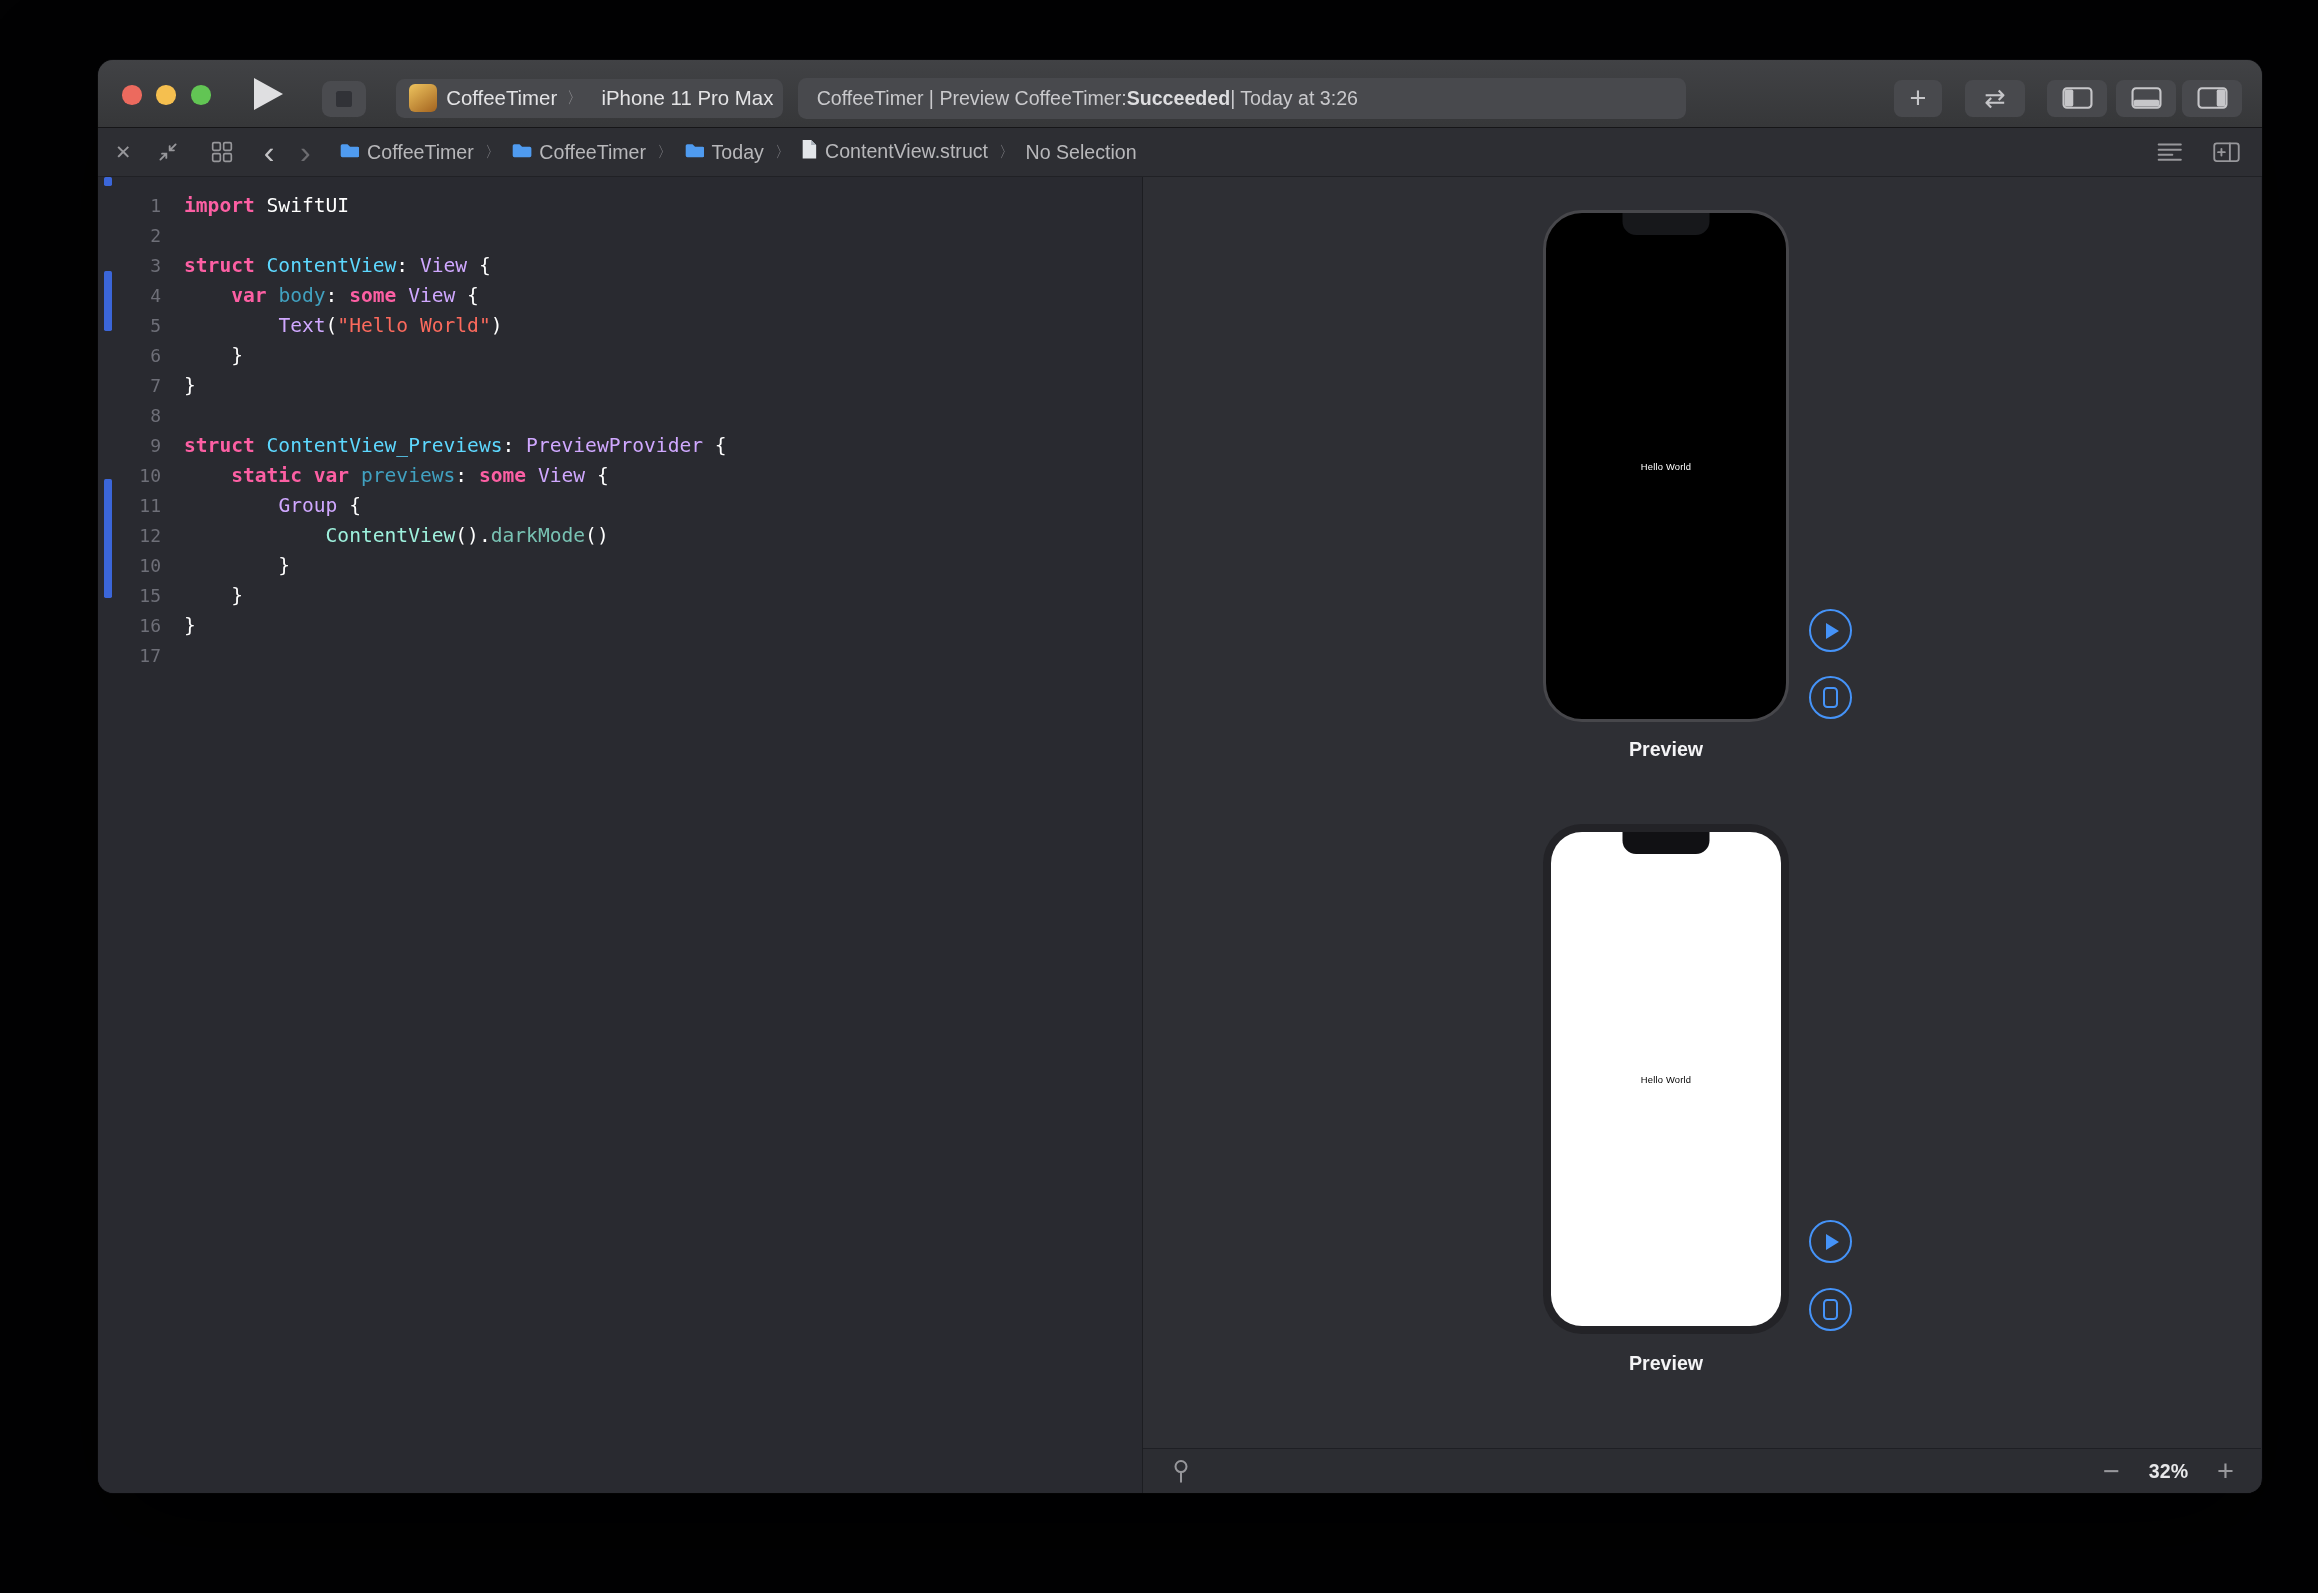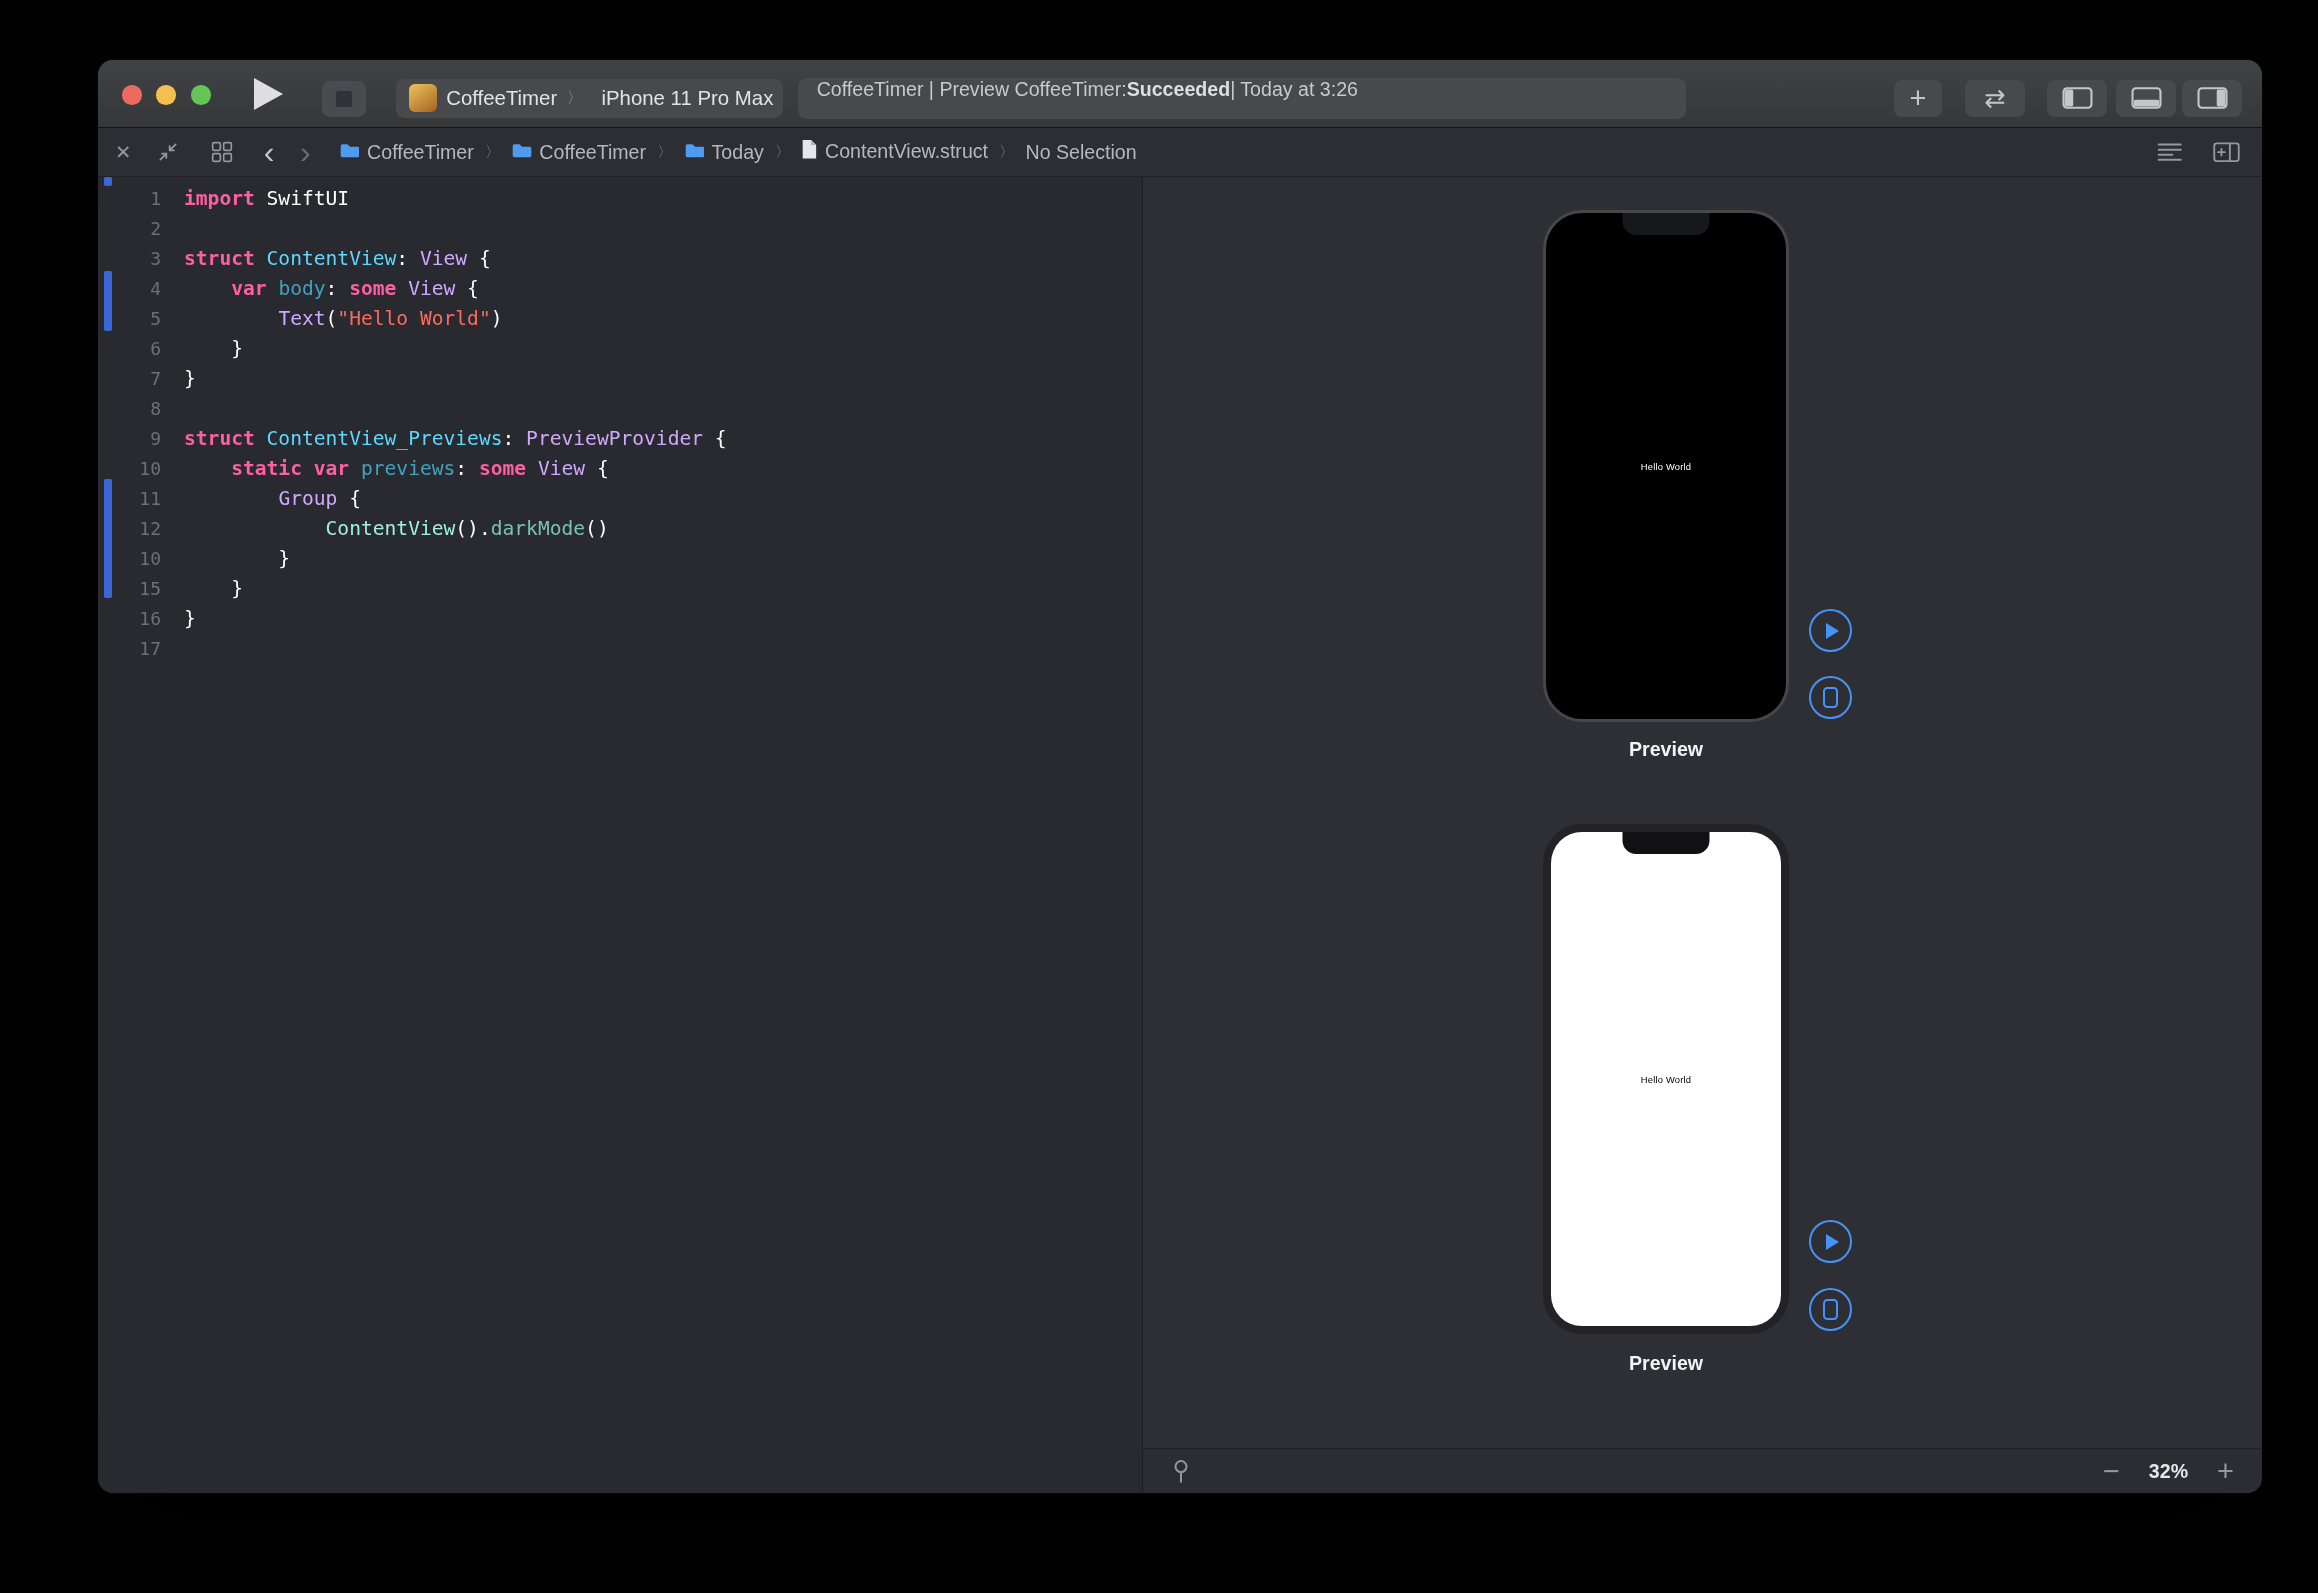--- a/index.html
+++ b/index.html
@@ -14,21 +14,21 @@
   .tl-red{left:24px;background:#ec6a5e}
   .tl-yellow{left:58px;background:#f5bf4f}
   .tl-green{left:93px;background:#62c554}
   .run-btn{position:absolute;left:143px;top:10.2px;width:54px;height:48px;display:flex;align-items:center;justify-content:center;cursor:default}
   .play-tri{width:0;height:0;border-left:29px solid #dfdfe1;border-top:16px solid transparent;border-bottom:16px solid transparent}
   .stop-btn{position:absolute;left:224px;top:21px;width:44px;height:36px;background:#4a4b4f;border-radius:8.5px;display:flex;align-items:center;justify-content:center}
   .stop-sq{width:16px;height:16px;background:#313237;border-radius:2.6px}
   .scheme{position:absolute;left:298px;top:18.7px;width:387px;height:39px;background:#48494d;border-radius:8.5px;display:flex;align-items:center;padding:0 12.8px;gap:9.4px;font-size:20.4px;color:#e3e3e5;white-space:nowrap}
   .app-icon{width:28px;height:28px;border-radius:6px;background:linear-gradient(145deg,#eec45e,#a3631f);flex:none}
   .sep-chev{color:#8f8f93;font-size:16px}
-  .status{position:absolute;left:700px;top:18px;width:888px;height:41px;background:#48494d;border-radius:8.5px;display:flex;padding:0 18.7px;font-size:19.6px;color:#c9c9cc;white-space:nowrap}
+  .status{position:absolute;left:700px;top:18px;width:888px;height:41px;background:#48494d;border-radius:8.5px;display:flex;align-items:center;padding:0 18.7px;font-size:19.6px;color:#c9c9cc;white-space:nowrap}
   .status b{font-weight:700;color:#dedee0}
   .tb-btn{position:absolute;top:19.6px;height:37px;background:#48494d;border-radius:7.7px;display:flex;align-items:center;justify-content:center;color:#c6c6c9}
   .btn-add{left:1796px;width:48px;font-size:29px;font-weight:300}
   .btn-review{left:1867px;width:60px;font-size:25.5px}
   .btn-nav{left:1949px;width:60px}
   .btn-debug{left:2018px;width:60px}
   .btn-insp{left:2084px;width:60px}
 
   
   .jumpbar{position:absolute;left:0;top:68px;width:100%;height:49px;background:#2d2e33;border-bottom:0.9px solid #202125}
@@ -37,21 +37,21 @@
   .jb-grid{margin-left:6.8px}
   .jb-chevback{font-size:32px;color:#c3c3c6;line-height:1;margin-left:5.1px}
   .jb-chevfwd{font-size:32px;color:#6c6c70;line-height:1}
   .crumbs{position:absolute;left:241px;top:0;height:100%;display:flex;align-items:center;gap:9.4px;font-size:19.6px;color:#b8b8bb;white-space:nowrap}
   .crumb{display:flex;align-items:center;gap:7.7px}
   .jb-sep{color:#7f7f84;font-size:15.3px;padding:0 1.7px}
   .jb-right{position:absolute;right:22px;top:0;height:100%;display:flex;align-items:center;gap:31px}
 
   
   .editor{position:absolute;left:0;top:117px;width:1044px;height:1316px;background:#292a30;overflow:hidden}
-  .codewrap{position:absolute;left:0;top:7px;right:0}
+  .codewrap{position:absolute;left:0;top:14px;right:0}
   .code-line{height:30px;line-height:30px;white-space:pre;font-family:"DejaVu Sans Mono",monospace;font-size:19.6px;color:#fff}
   .ln{display:inline-block;width:63px;text-align:right;color:#6e6f78;font-size:18px}
   .lc{padding-left:23px}
   .changebar{position:absolute;left:6px;width:7.7px;background:#3b66d9;border-radius:1.7px}
   .vdivider{position:absolute;left:1044px;top:117px;width:1.7px;height:1316px;background:#1c1d21}
 
   
   .canvas{position:absolute;left:1045px;top:117px;width:1118px;height:1316px;background:#2e2f34;overflow:hidden}
   .phone-dark{position:absolute;left:400px;width:246px;background:#000;border:3.4px solid #47474b;border-radius:39px}
   .phone-light{position:absolute;left:400px;width:246px;background:#232327;border-radius:39px;padding:7.7px}

